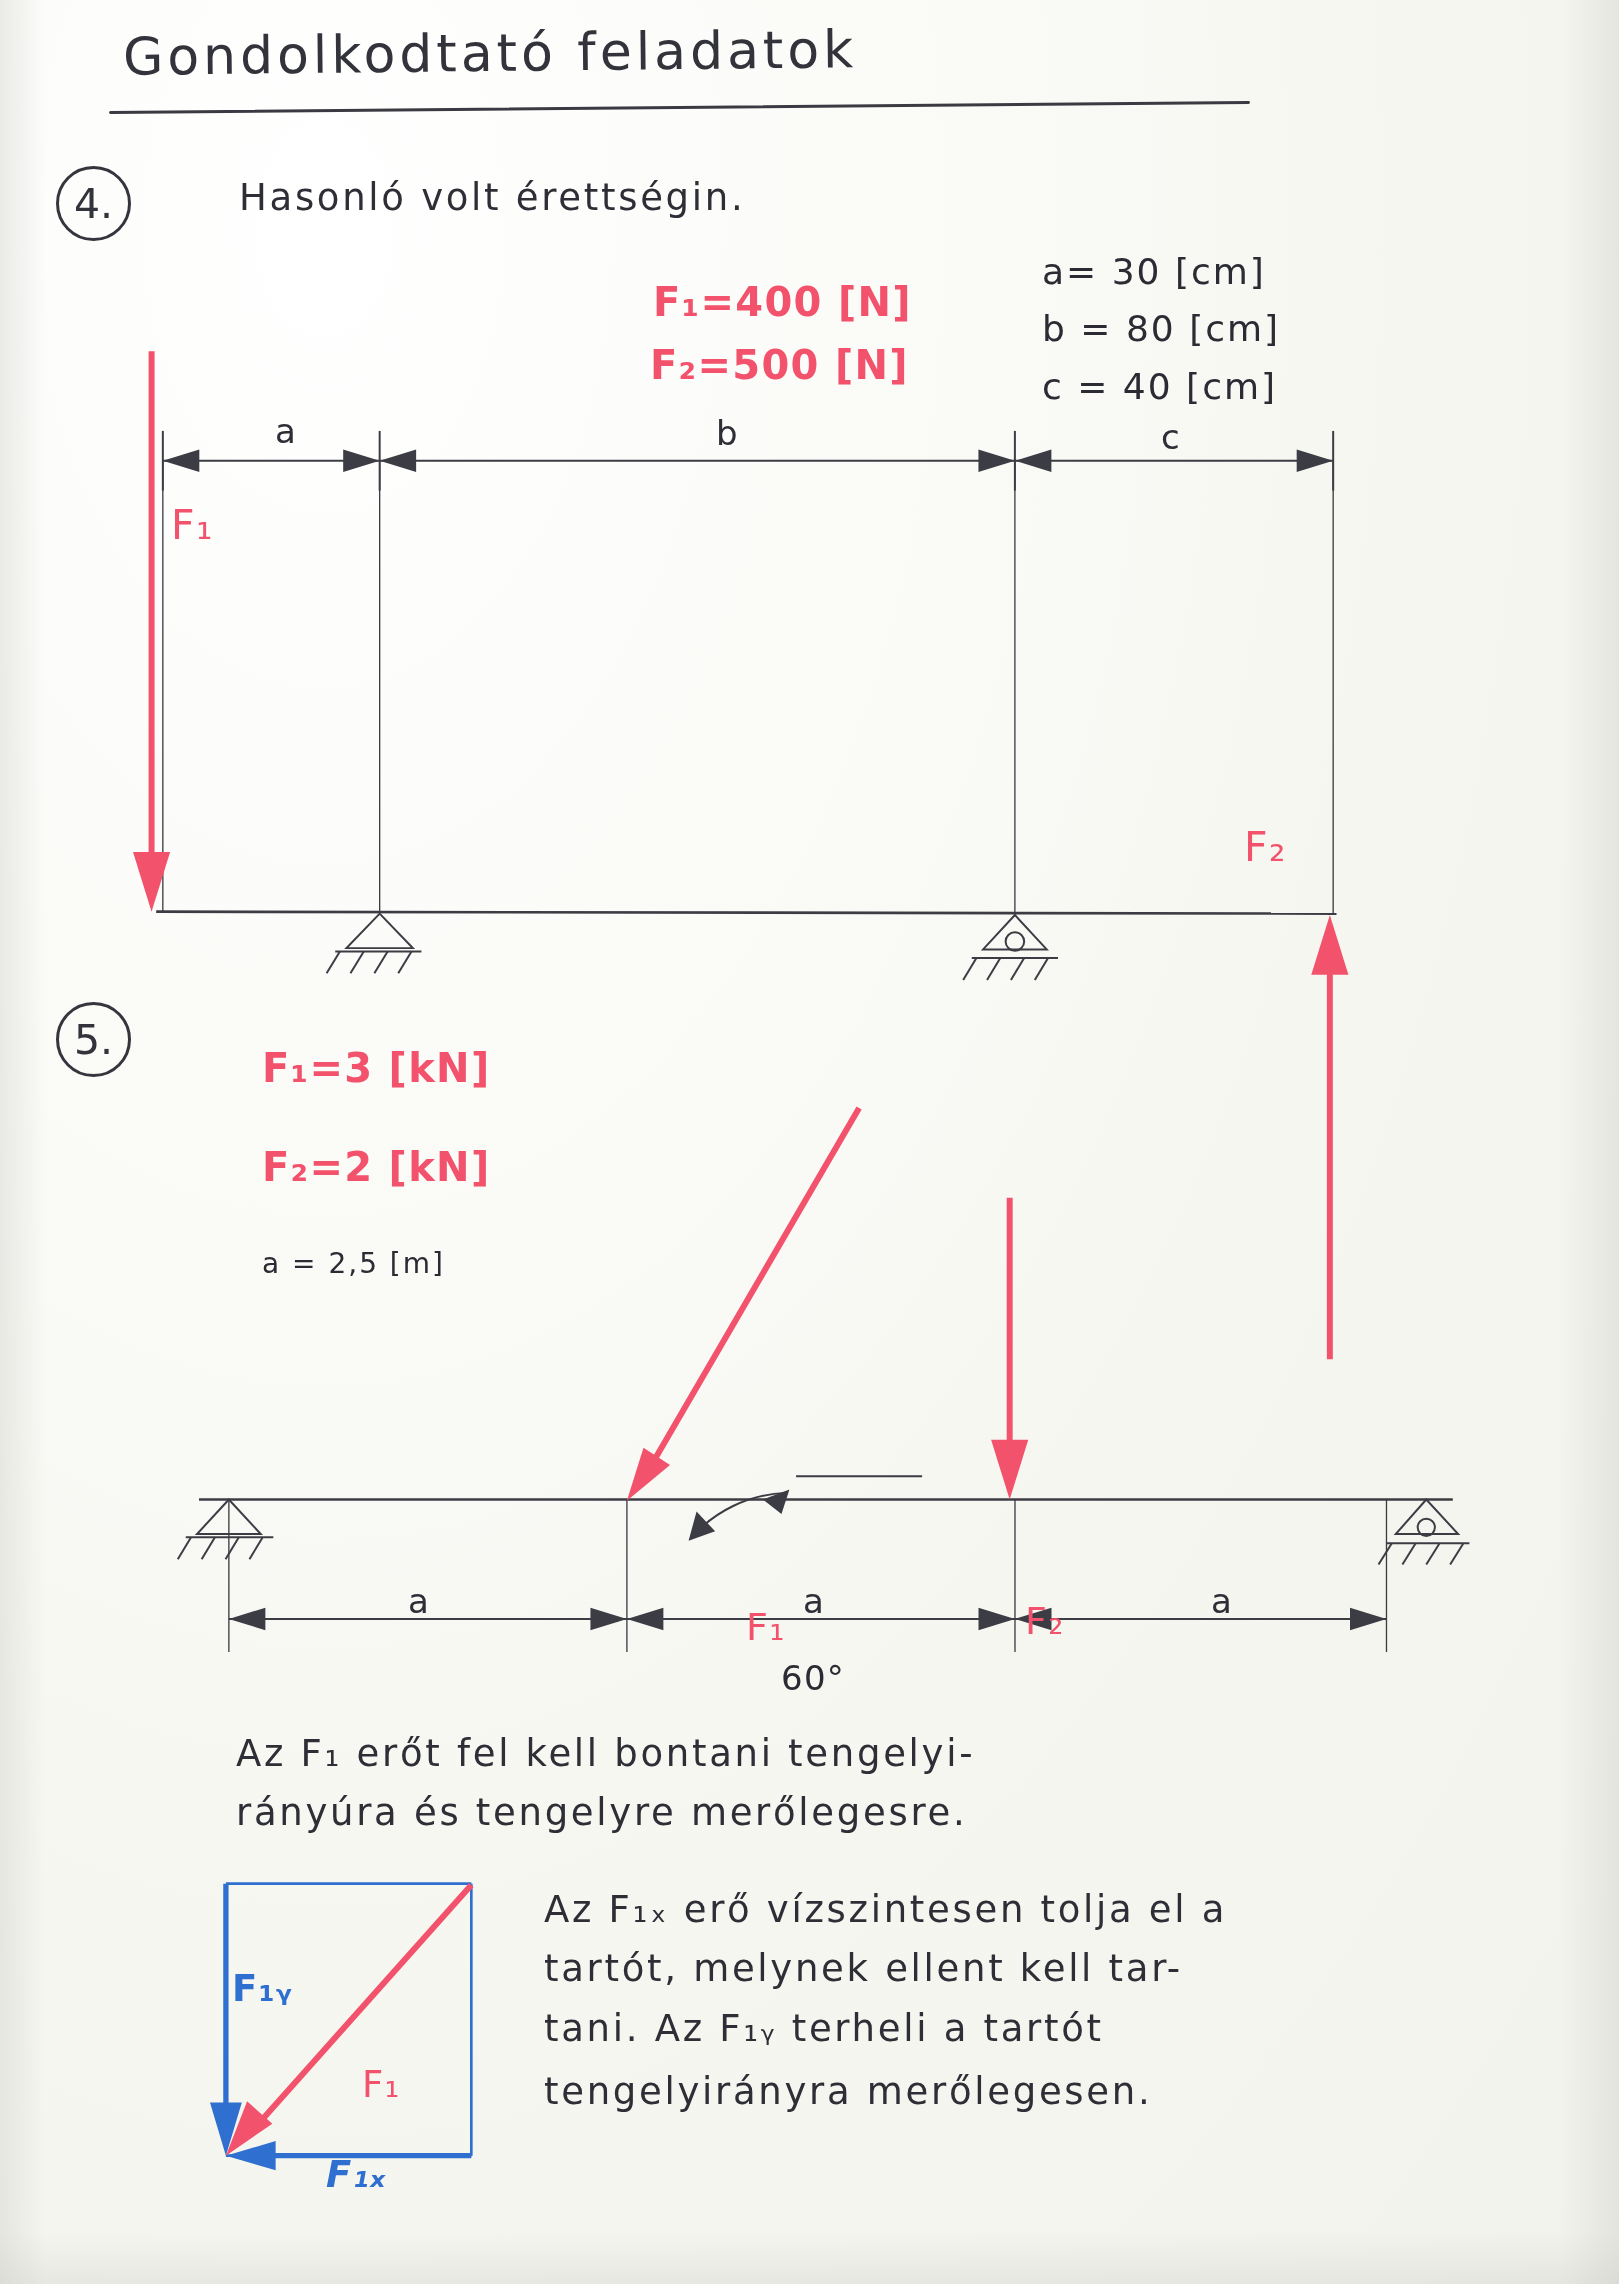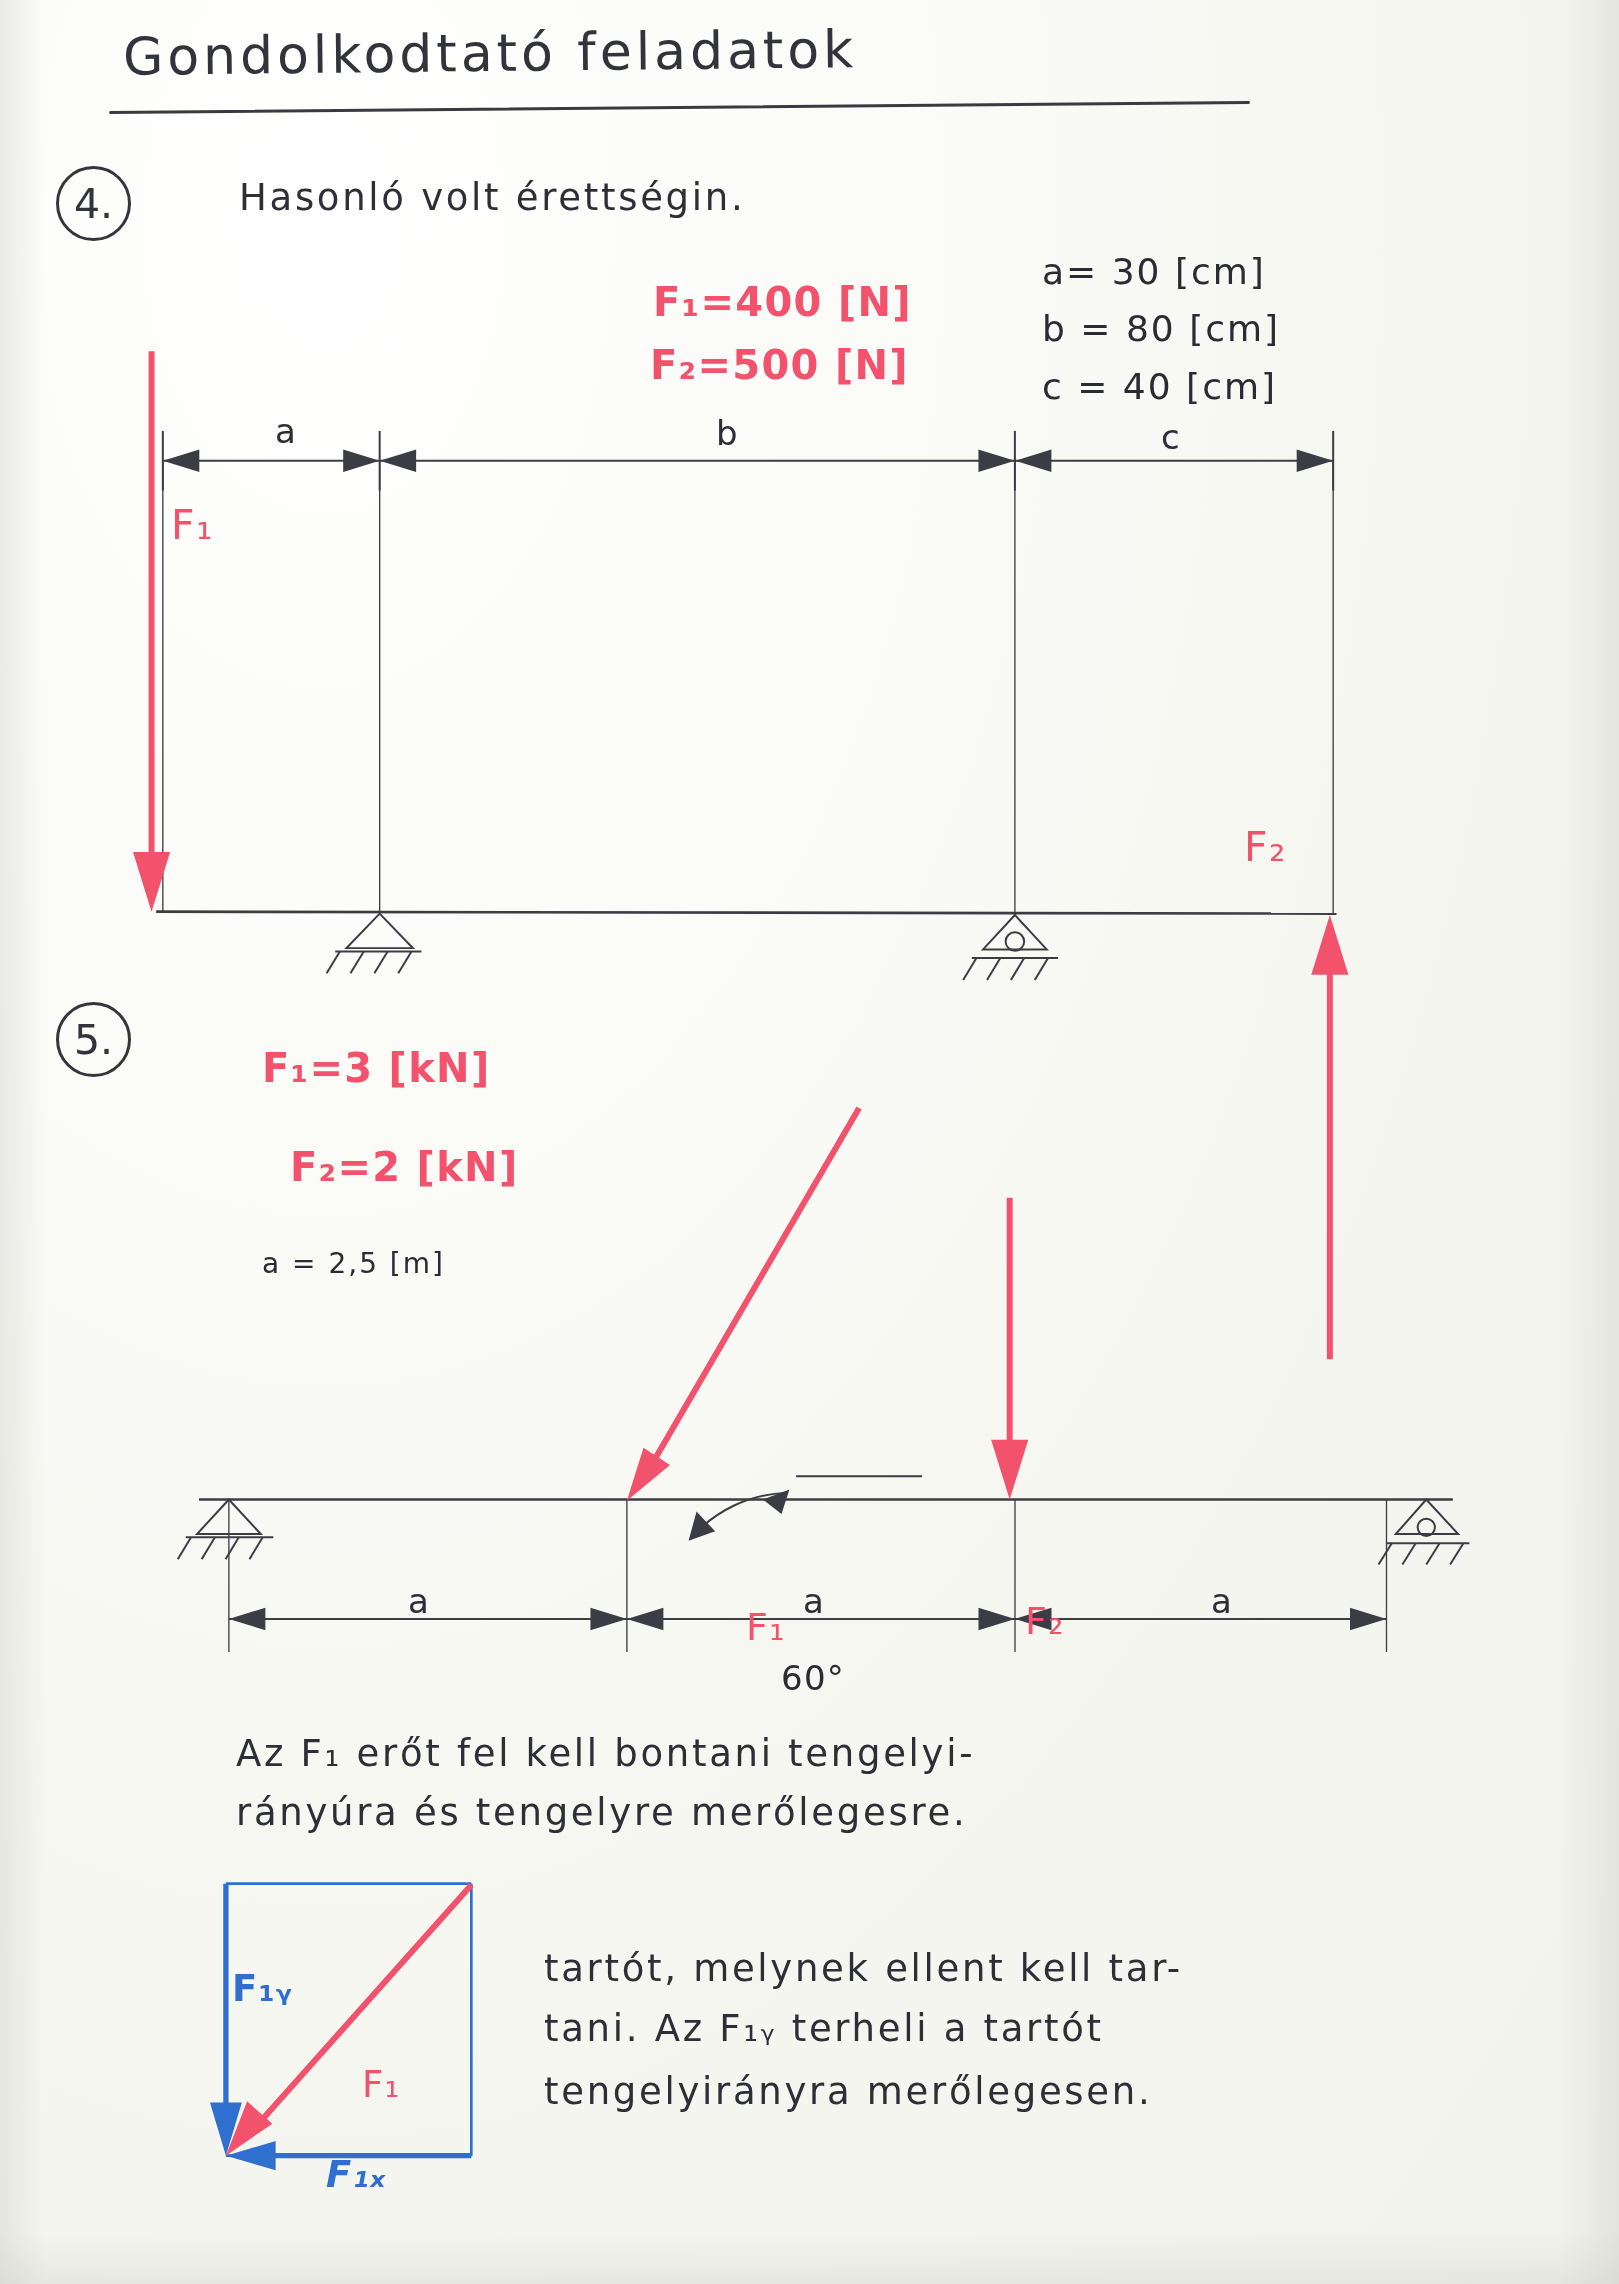--- a/index.html
+++ b/index.html
@@ -204,21 +204,21 @@
   <div class="abs hand dim-label" style="left:275px; top:411px;">a</div>
   <div class="abs hand dim-label" style="left:716px; top:413px;">b</div>
   <div class="abs hand dim-label" style="left:1161px; top:417px;">c</div>
 
   <div class="abs hand-red" style="left:171px; top:501px; font-size:41px;">F₁</div>
   <div class="abs hand-red" style="left:1244px; top:823px; font-size:41px;">F₂</div>
 
   <div class="abs qnum hand" style="left:56px; top:1002px;">5.</div>
 
   <div class="abs redline" style="left:262px; top:1045px;">F₁=3 [kN]</div>
-  <div class="abs redline" style="left:262px; top:1144px;margin-left:28px;">F₂=2 [kN]</div>
+  <div class="abs redline" style="left:262px; top:1144px;">F₂=2 [kN]</div>
   <div class="abs hand" style="left:262px; top:1247px; font-size:28px; letter-spacing:2px;">a = 2,5 [m]</div>
 
   <svg width="1620" height="730" style="left:0; top:1035px;" viewBox="0 0 2442 1100">
 
     <line class="stroke-dark" x1="300" y1="700" x2="2190" y2="700" stroke-width="4"></line>
 
     <polygon class="stroke-dark" points="345,700 297,752 393,752" stroke-width="3" fill="none"></polygon>
     <line class="stroke-dark" x1="280" y1="757" x2="412" y2="757" stroke-width="3"></line>
     <line class="stroke-dark" x1="288" y1="757" x2="268" y2="790" stroke-width="3"></line>
     <line class="stroke-dark" x1="324" y1="757" x2="304" y2="790" stroke-width="3"></line>
@@ -262,20 +262,21 @@
   <div class="abs hand-red" style="left:746px; top:1605px; font-size:38px;">F₁</div>
   <div class="abs hand-red" style="left:1025px; top:1599px; font-size:38px;">F₂</div>
   <div class="abs hand" style="left:781px; top:1658px; font-size:34px; letter-spacing:1.3px;">60°</div>
 
   <div class="abs hand dim-label" style="left:408px; top:1581px;">a</div>
   <div class="abs hand dim-label" style="left:803px; top:1581px;">a</div>
   <div class="abs hand dim-label" style="left:1211px; top:1581px;">a</div>
 
   <div class="abs textblock" style="left:236px; top:1725px;">Az F₁ erőt fel kell bontani tengelyi-</div>
   <div class="abs textblock" style="left:236px; top:1784px;">rányúra és tengelyre merőlegesre.</div>
+  <div class="abs textblock" style="left:544px; top:1881px;">Az F₁ₓ erő vízszintesen tolja el a</div>
   <div class="abs textblock" style="left:544px; top:1940px;">tartót, melynek ellent kell tar-</div>
   <div class="abs textblock" style="left:544px; top:2000px;">tani. Az F₁ᵧ terheli a tartót</div>
   <div class="abs textblock" style="left:544px; top:2063px;">tengelyirányra merőlegesen.</div>
 
   <svg width="398" height="345" style="left:206px; top:1877px;" viewBox="0 0 600 520">
 
     <line class="stroke-blue" x1="30" y1="10" x2="400" y2="10" stroke-width="4"></line>
     <line class="stroke-blue" x1="400" y1="10" x2="400" y2="420" stroke-width="4"></line>
     <line class="stroke-blue" x1="400" y1="420" x2="30" y2="420" stroke-width="4"></line>
 

